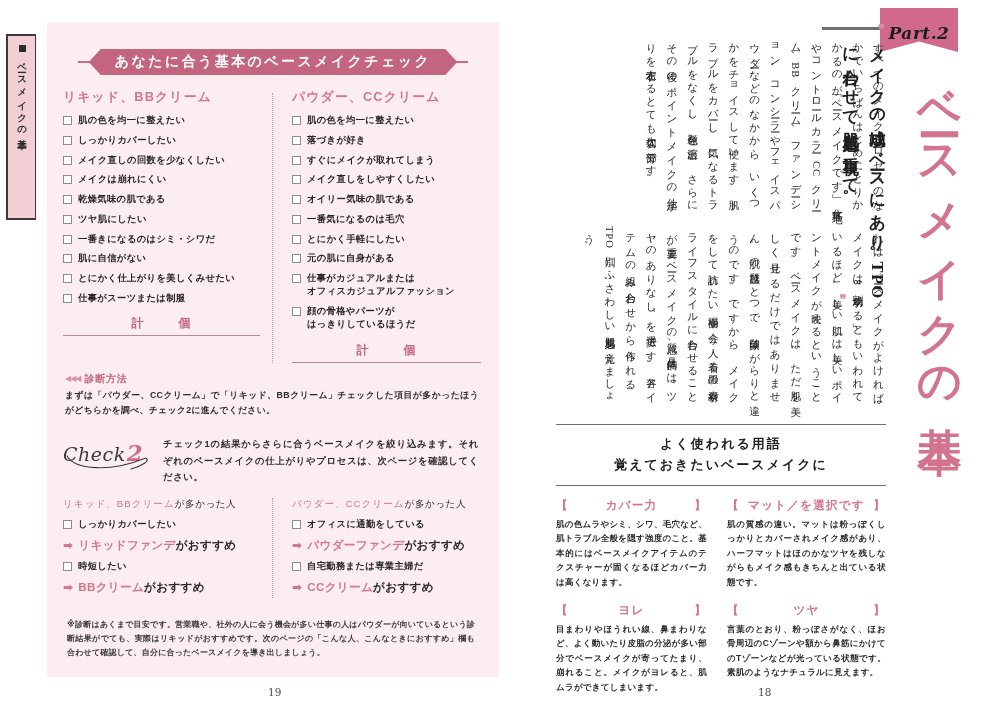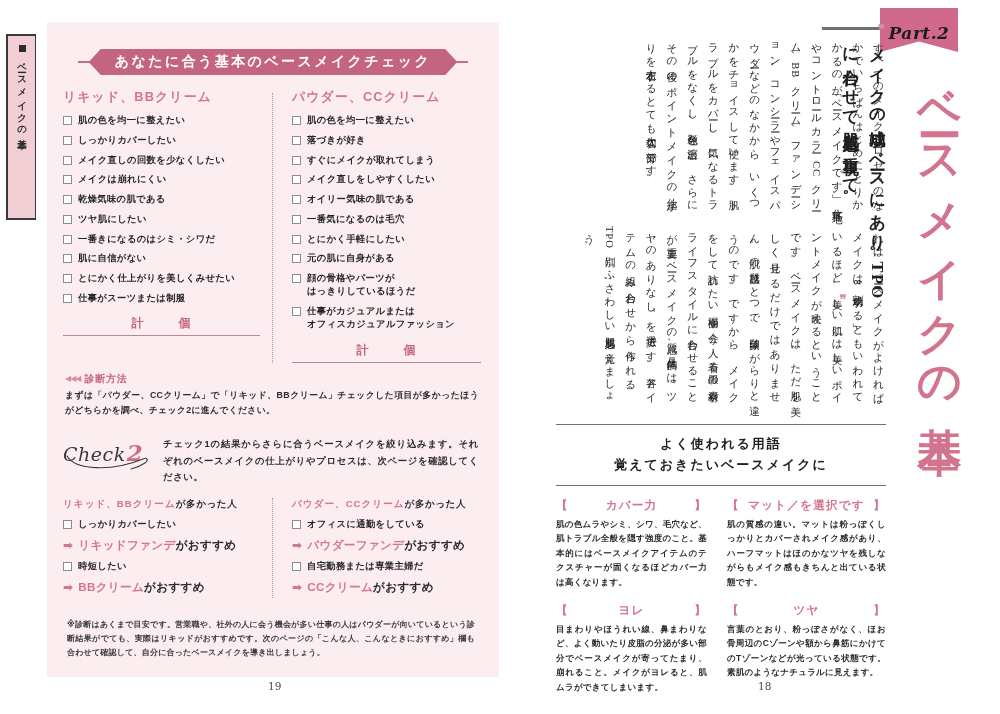--- a/index.html
+++ b/index.html
@@ -123,21 +123,21 @@
   }
 
   
   .res-cols { display:flex; margin: 12px 18px 0 16px; position:relative; }
   .res-cols::after{
     content:""; position:absolute; left:50%; top:0; bottom:4px; width:0;
     border-left:1.4px dotted #c98ea0;
   }
   .res-col { width:50%; padding-right:12px; }
   .res-col + .res-col { padding-left:20px; padding-right:0; }
-  .res-head { font-size: 9.6px; font-weight:700; letter-spacing:.5px; margin-bottom:7px; color:#2a2a2a; }
+  .res-head { font-size: 9.6px; font-weight:400; letter-spacing:.5px; margin-bottom:7px; color:#2a2a2a; }
   .res-head .hl { color:#d4758f; letter-spacing:1px; }
   .res-item { margin-bottom: 7px; }
   .rec {
     display:flex; align-items:center; gap:5px;
     font-size: 11.6px; color:#2a2a2a; font-weight:700; letter-spacing:.3px;
     margin-top: 2px;
   }
   .rec .pk { color:#d4758f; }
   .arrow-ico { color:#d4758f; font-size: 12px; line-height:1; }
 
@@ -224,21 +224,21 @@
     margin-bottom: 4px;
   }
   .gl-term .br { color:#d4758f; }
   .gl-def {
     font-size: 8.5px; color:#2b2b2b; line-height:1.72; letter-spacing:.25px;
     text-align: justify; font-weight:600;
   }
 
   
   .pgno {
-    position:absolute; bottom: 22px; font-size: 10.5px; color:#4a4a4a;
+    position:absolute; bottom: 16px; font-size: 10.5px; color:#4a4a4a;
     font-family:"DejaVu Serif",serif;
   }
   #pg-left { left: 268px; }
   #pg-right { left: 758px; }
 </style>
 </head>
 <body>
 
 <div id="spread">
 
@@ -338,27 +338,27 @@
           <div class="ck">
               <span class="box"></span>
               <span>とにかく手軽にしたい</span>
             </div>
           <div class="ck">
               <span class="box"></span>
               <span>元の肌に自身がある</span>
             </div>
           <div class="ck">
               <span class="box"></span>
+              <span style="white-space:pre-line">仕事がカジュアルまたは
+オフィスカジュアルファッション</span>
+            </div>
+          <div class="ck">
+              <span class="box"></span>
               <span style="white-space:pre-line">顔の骨格やパーツが
 はっきりしているほうだ</span>
-            </div>
-          <div class="ck">
-              <span class="box"></span>
-              <span style="white-space:pre-line">仕事がカジュアルまたは
-オフィスカジュアルファッション</span>
             </div>
         </div>
         <div class="tally">
           <span>計</span>
           <span>個</span>
         </div>
       </div>
     </div>
 
     <div class="diag">

